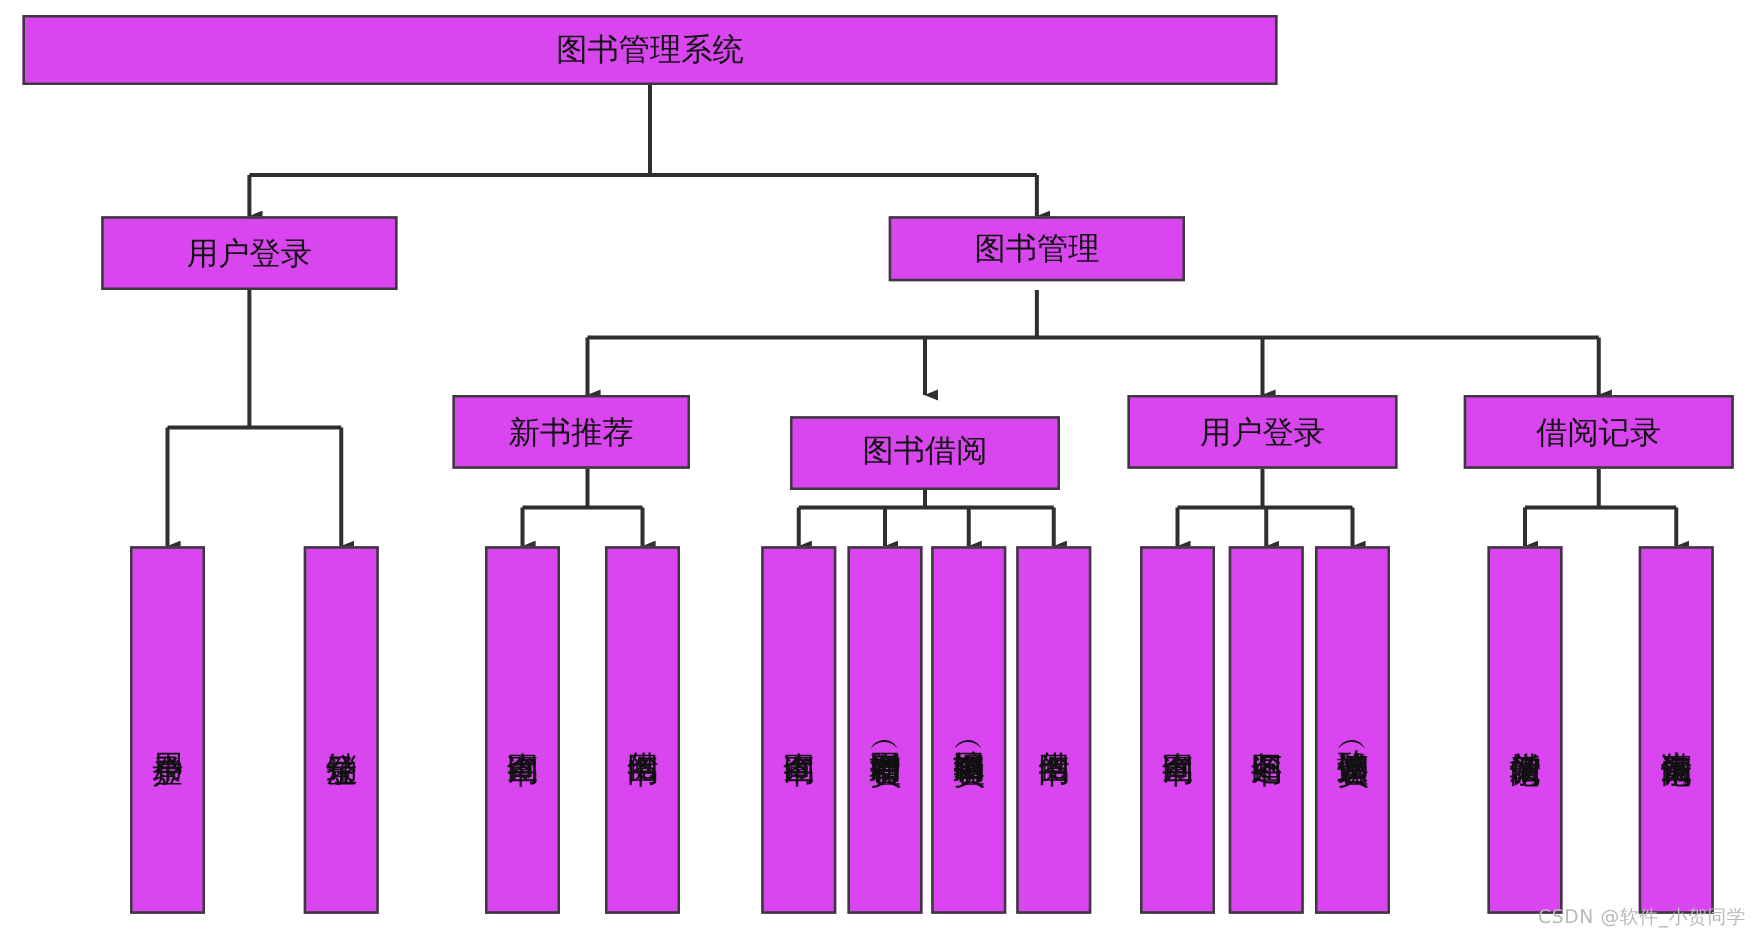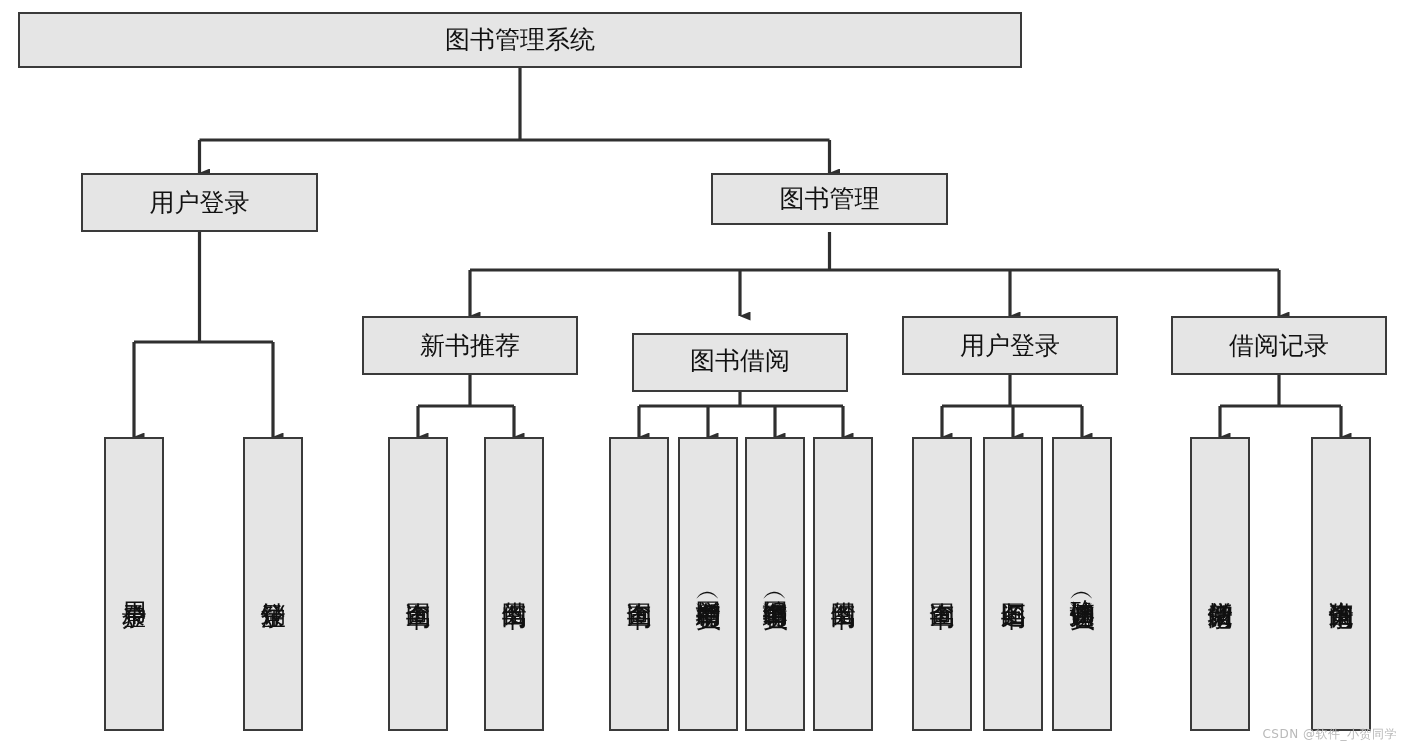--- a/index.html
+++ b/index.html
@@ -23,21 +23,21 @@
     position: absolute;
     left: 0;
     top: 0;
     width: 1405px;
     height: 747px;
     pointer-events: none;
   }
   .node {
     position: absolute;
     box-sizing: border-box;
-    background: #e5e5e5;
+    background: #d946ef;
     border: 2px solid #3a3a3a;
     display: flex;
     align-items: center;
     justify-content: center;
     overflow: hidden;
   }
   .node .label {
     color: #111111;
     white-space: nowrap;
     text-align: center;
@@ -50,21 +50,21 @@
   .node.vertical .label {
     writing-mode: vertical-rl;
     text-orientation: upright;
     font-size: 25px;
     letter-spacing: 1px;
   }
   #watermark {
     position: absolute;
     right: 8px;
     bottom: 4px;
-    font-size: 12px;
+    font-size: 15px;
     color: #b9b9b9;
     font-family: "DejaVu Sans", "Liberation Sans", sans-serif;
     white-space: nowrap;
     letter-spacing: 0.5px;
   }
 </style>
 </head>
 <body>
 
 <div id="diagram-root">
@@ -115,21 +115,21 @@
   <div id="nodes-layer">
       <div class="node horizontal" style="left: 18px; top: 12px; width: 1004px; height: 56px;">
         <span class="label">图书管理系统</span>
       </div>
       <div class="node horizontal" style="left: 81px; top: 173px; width: 237px; height: 59px;">
         <span class="label">用户登录</span>
       </div>
       <div class="node horizontal" style="left: 711px; top: 173px; width: 237px; height: 52px;">
         <span class="label">图书管理</span>
       </div>
-      <div class="node horizontal" style="left: 362px; top: 316px; width: 216px; height: 59px;">
+      <div class="node horizontal" style="left: 362px; top: 316px; width: 190px; height: 59px;">
         <span class="label">新书推荐</span>
       </div>
       <div class="node horizontal" style="left: 632px; top: 333px; width: 216px; height: 59px; font-family: Liberation Mono, monospace;">
         <span class="label">图书借阅</span>
       </div>
       <div class="node horizontal" style="left: 902px; top: 316px; width: 216px; height: 59px;">
         <span class="label">用户登录</span>
       </div>
       <div class="node horizontal" style="left: 1171px; top: 316px; width: 216px; height: 59px;">
         <span class="label">借阅记录</span>

